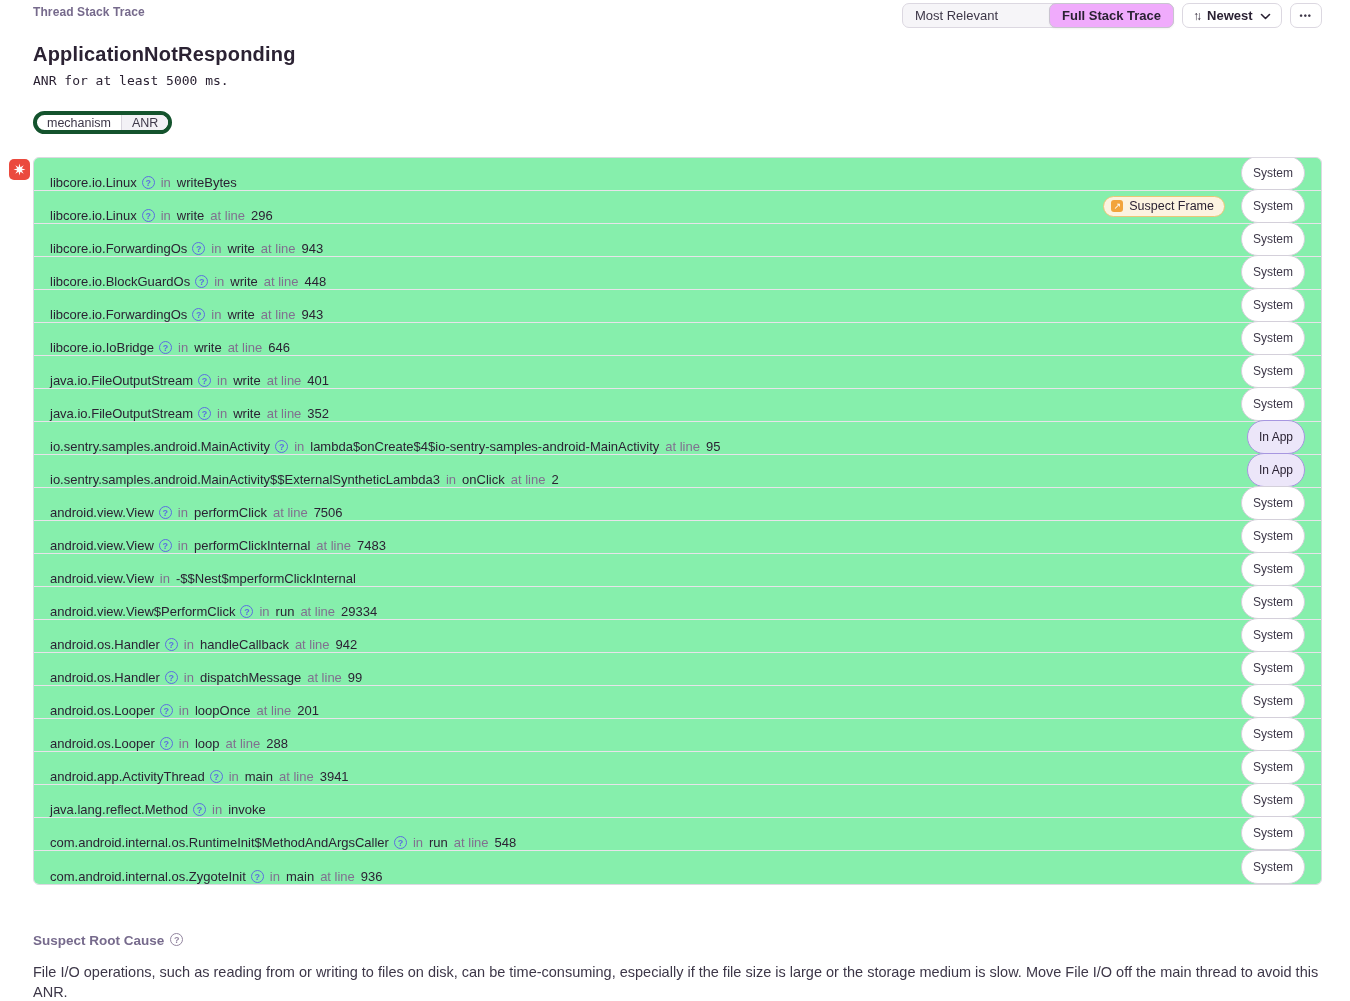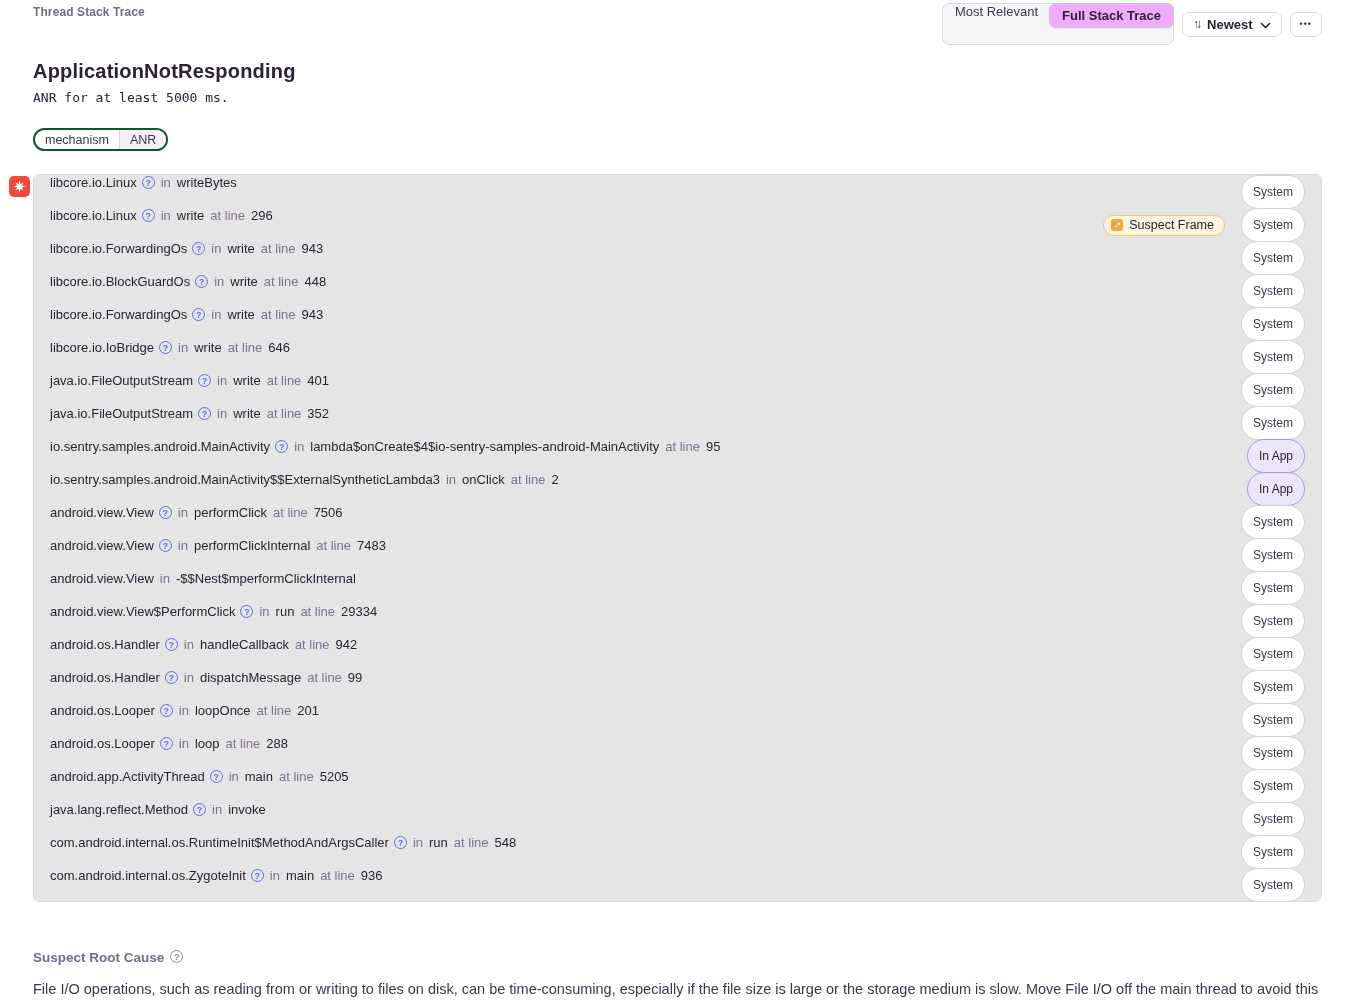--- a/index.html
+++ b/index.html
@@ -14,22 +14,22 @@
   
   .top-header {
     display: flex; align-items: flex-start; justify-content: space-between;
     padding-top: 5px;
   }
   .section-title {
     font-size: 12px; font-weight: 700; color: #766a8c; letter-spacing: .1px;
   }
   .controls { display: flex; gap: 8px; align-items: center; margin-top: -2px; }
   .seg-control {
-    display: flex; align-items: flex-start; background: #f6f5f8;
-    border: 1px solid #dcd8e1; border-radius: 7px; height: 42px; overflow: visible;
+    display: flex; align-items: center; background: #f6f5f8;
+    border: 1px solid #dcd8e1; border-radius: 7px; height: 25px; overflow: visible; gap: 40px;
   }
   .seg {
     display: flex; align-items: center; padding: 0 12px; font-size: 13px;
     color: #3d3748; cursor: pointer; border-radius: 7px; white-space: nowrap;
   }
   .seg.active {
     background: #f0abfc; border: 1px solid #c9c4d0; font-weight: 700; color: #2b2233;
     margin: -1px; height: 25px; box-shadow: 0 1px 2px rgba(43,34,51,.06);
   }
   .btn {
@@ -46,44 +46,44 @@
   .event-title {
     font-size: 20px; font-weight: 700; color: #2b2233; margin-top: 15px; letter-spacing: .2px;
   }
   .event-subtitle {
     font-family: "DejaVu Sans Mono", monospace;
     font-size: 13px; color: #2b2233; margin-top: 7px;
   }
   .tag-row { margin-top: 23px; display: flex; }
   .tag-pill {
     display: inline-flex; align-items: stretch; height: 23px;
-    border: 2px solid #14532d; border-radius: 12px; overflow: hidden;
+    border: 4px solid #14532d; border-radius: 12px; overflow: hidden;
     font-size: 12.5px; color: #3d3748; background: #fff;
   }
   .tag-key { display: flex; align-items: center; padding: 0 10px; }
   .tag-val {
     display: flex; align-items: center; padding: 0 10px;
     background: #f3f1f6; border-left: 1px solid #d9d5de;
   }
 
   
   .trace-wrap { position: relative; margin-top: 23px; }
   .platform-icon {
     position: absolute; left: -24px; top: 2px; width: 21px; height: 21px;
     background: #eb4a3e; border-radius: 5px; display: flex;
     align-items: center; justify-content: center;
   }
   .trace-list {
     border: 1px solid #dcd8e1; border-radius: 6px; overflow: hidden;
     background: #f8f8f9;
   }
   .frame-row {
-    display: flex; align-items: flex-start; justify-content: space-between;
+    display: flex; align-items: flex-end; justify-content: space-between;
     height: 33px; padding: 0 16px; border-bottom: 1px solid #e7e4ea;
-    background: #e5e5e5; cursor: pointer;
+    background: #86efac; cursor: pointer;
   }
   .frame-row:last-child { border-bottom: none; }
   .frame-left { display: flex; align-items: center; gap: 6px; font-size: 13px; min-width: 0; }
   .frame-module { color: #2b2233; }
   .q-icon {
     display: inline-flex; align-items: center; justify-content: center;
     width: 13px; height: 13px; border: 1px solid #5b6ee0; border-radius: 50%;
     color: #5b6ee0; font-size: 9px; font-weight: 700; margin-left: -1px; cursor: pointer;
   }
   .muted { color: #80708f; }
@@ -418,21 +418,21 @@
       <span class="badge badge-system">System</span>
     </div>
   </div>
       <div class="frame-row">
     <div class="frame-left">
       <span class="frame-module">android.app.ActivityThread</span>
       <span class="q-icon">?</span>
       <span class="muted">in</span>
       <span class="frame-fn">main</span>
       <span class="muted">at line</span>
-      <span class="frame-line">5205</span>
+      <span class="frame-line">3941</span>
     </div>
     <div class="frame-right">
 
       <span class="badge badge-system">System</span>
     </div>
   </div>
       <div class="frame-row">
     <div class="frame-left">
       <span class="frame-module">java.lang.reflect.Method</span>
       <span class="q-icon">?</span>

